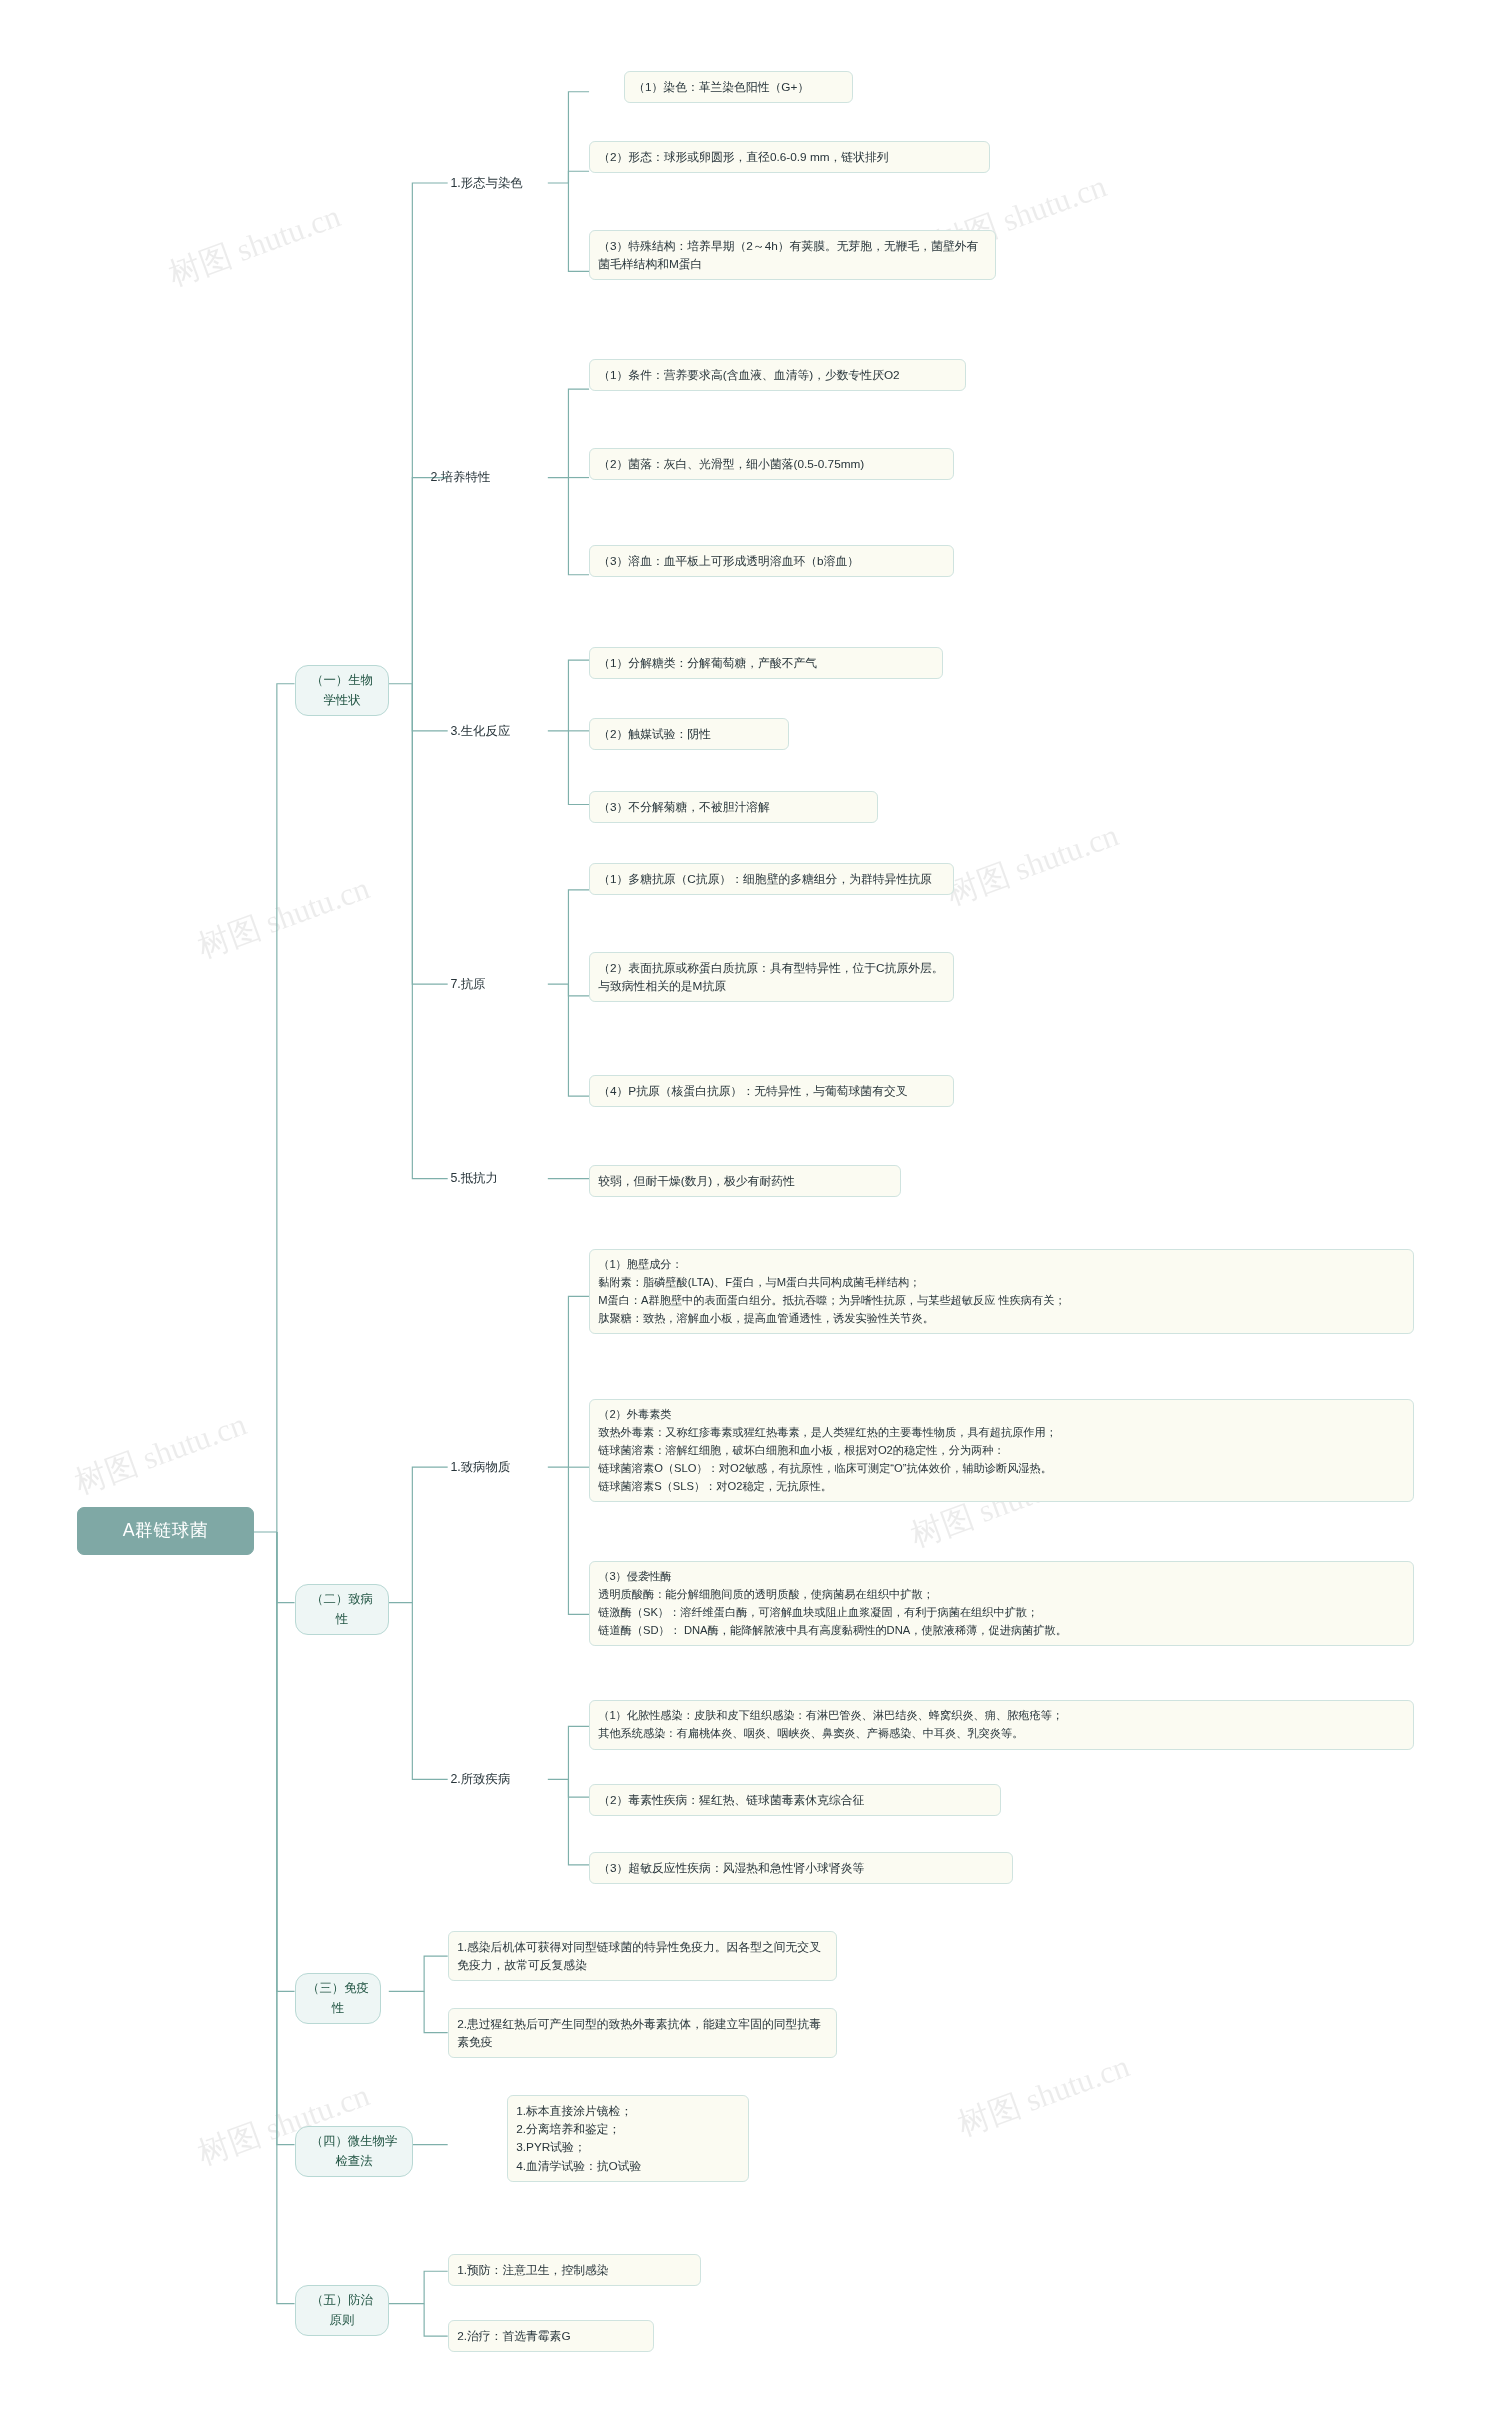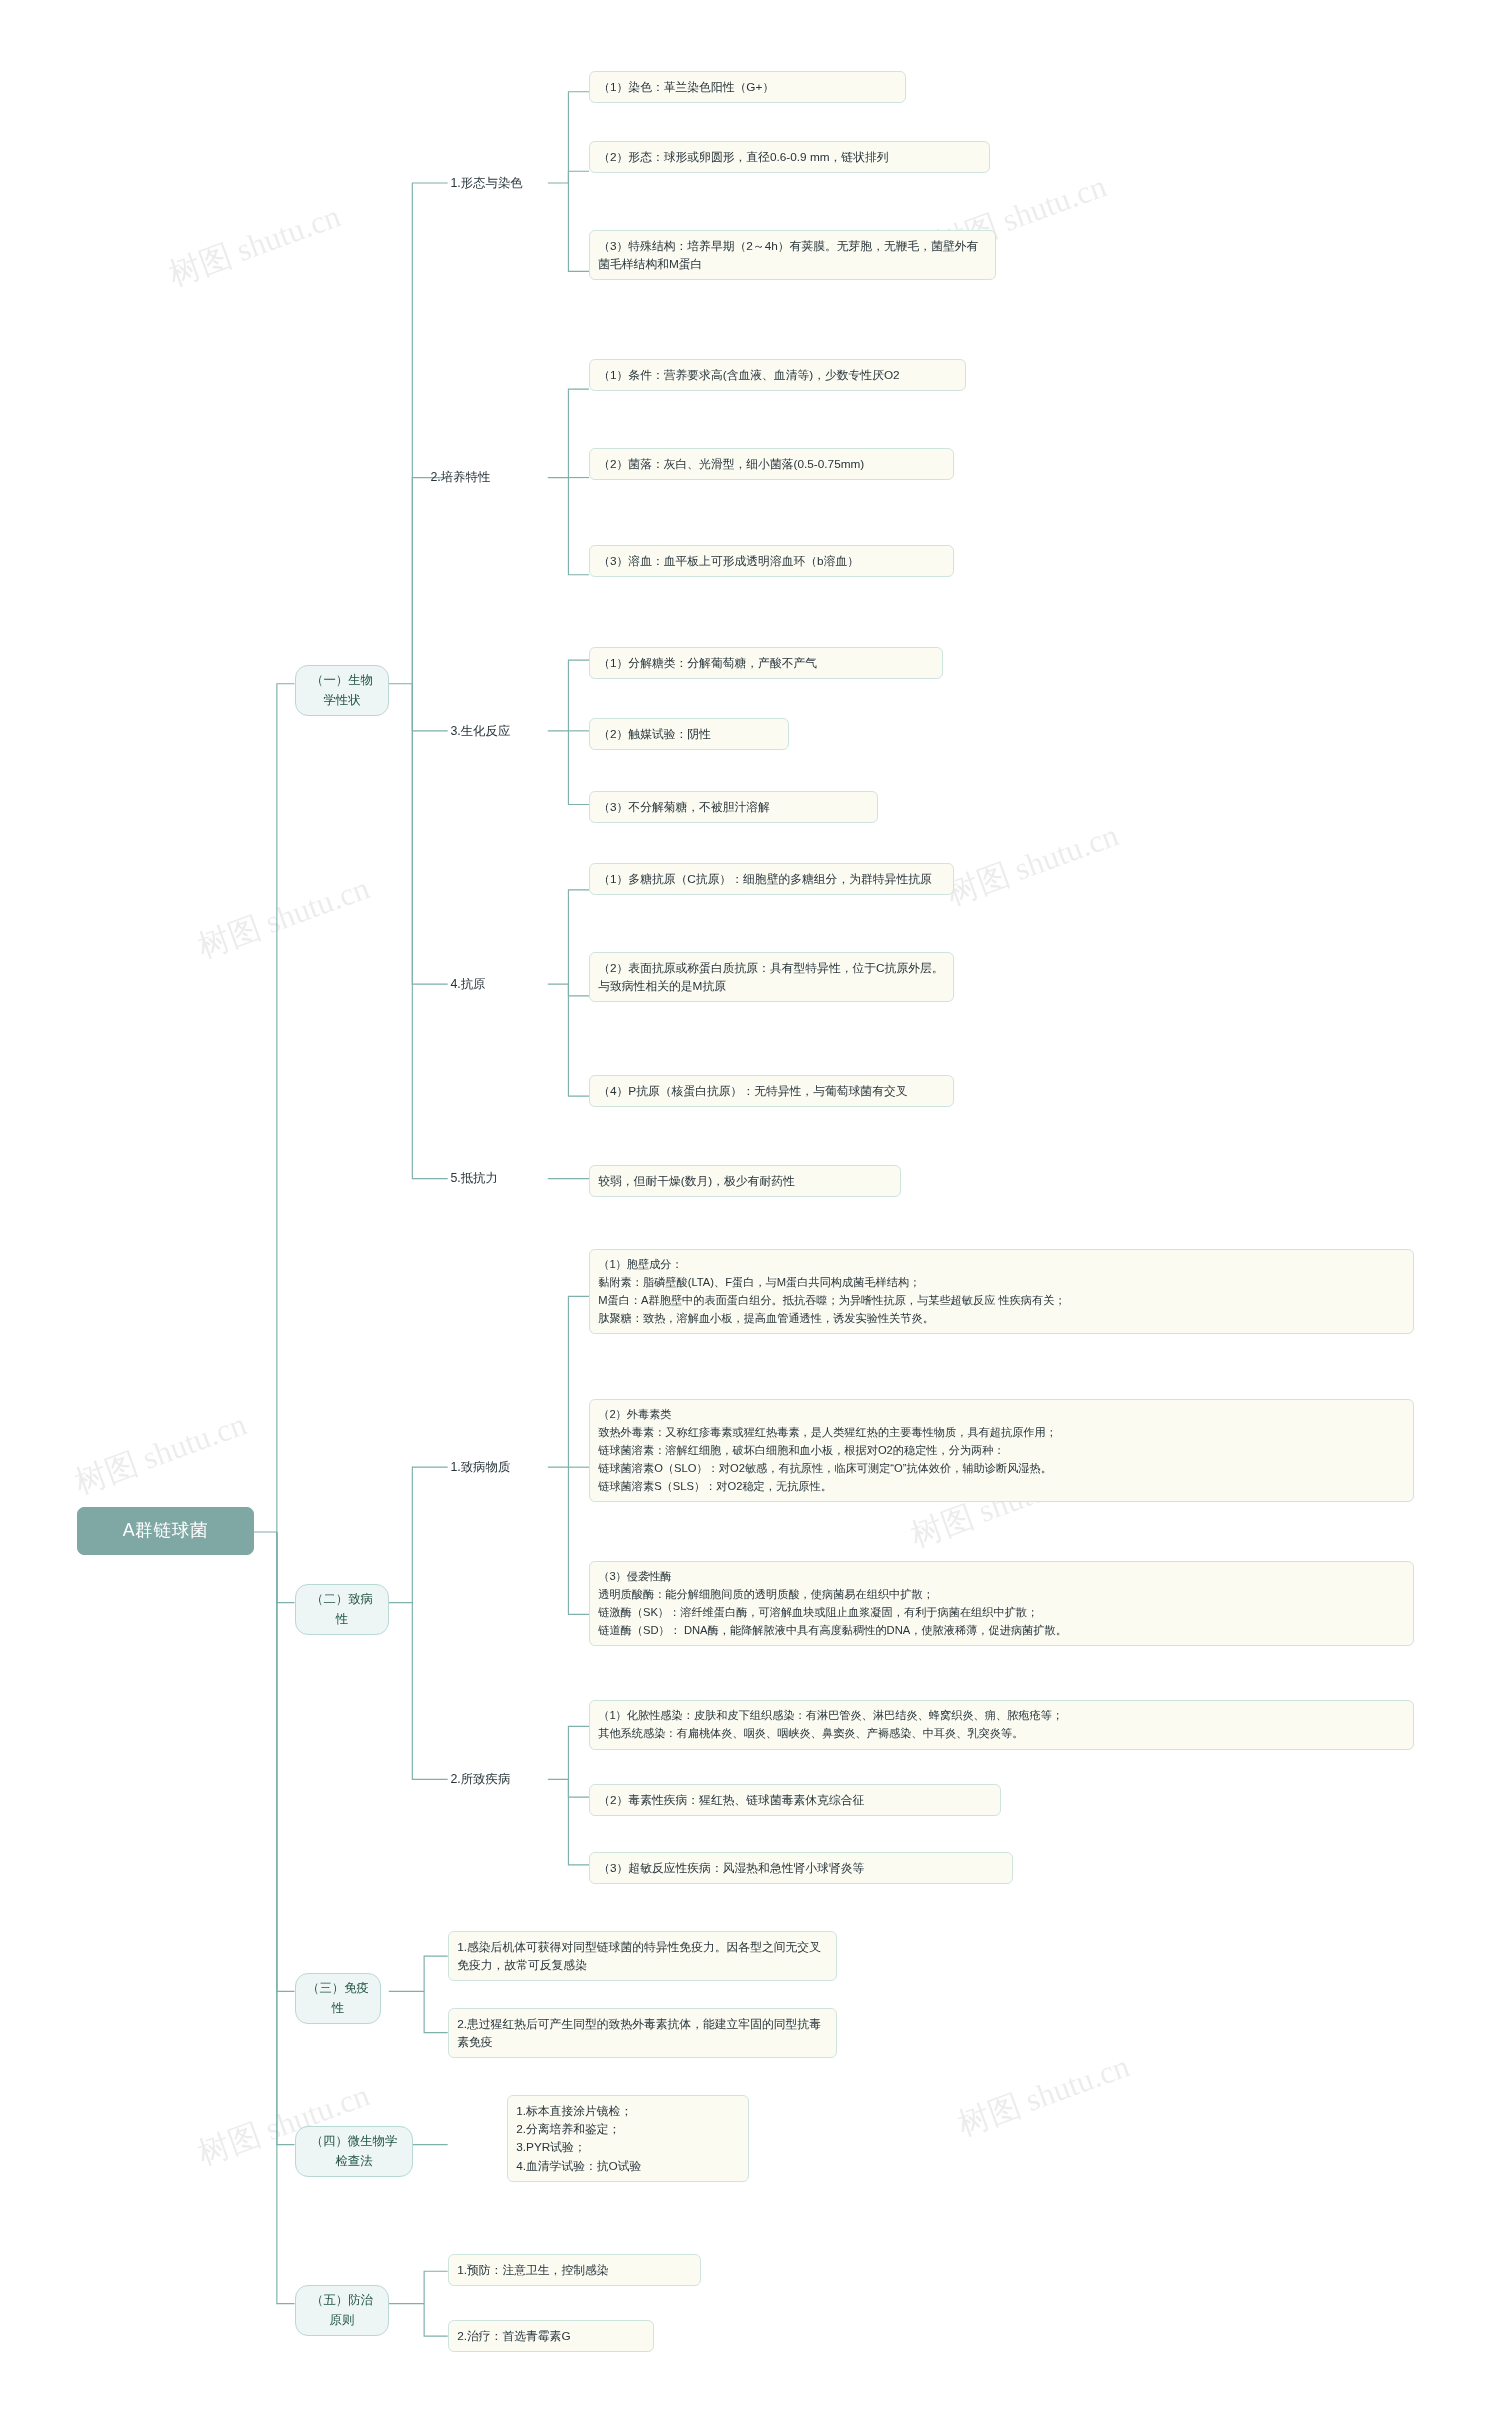--- a/index.html
+++ b/index.html
@@ -145,24 +145,24 @@
 
   <div class="node lvl1" style="left:295px;top:665px;width:94px;">（一）生物学性状</div>
   <div class="node lvl1" style="left:295px;top:1584px;width:94px;">（二）致病性</div>
   <div class="node lvl1" style="left:295px;top:1973px;width:86px;">（三）免疫性</div>
   <div class="node lvl1" style="left:295px;top:2126px;width:118px;">（四）微生物学检查法</div>
   <div class="node lvl1" style="left:295px;top:2285px;width:94px;">（五）防治原则</div>
 
   <div class="node lvl2" style="left:448px;top:170px;width:100px;">1.形态与染色</div>
   <div class="node lvl2" style="left:428px;top:464px;width:100px;">2.培养特性</div>
   <div class="node lvl2" style="left:448px;top:718px;width:100px;">3.生化反应</div>
-  <div class="node lvl2" style="left:448px;top:971px;width:100px;">4.抗原</div>
+  <div class="node lvl2" style="left:448px;top:971px;width:100px;">7.抗原</div>
   <div class="node lvl2" style="left:448px;top:1165px;width:100px;">5.抵抗力</div>
 
-  <div class="node leaf" style="left:589px;top:71px;width:317px;">（1）染色：革兰染色阳性（G+）</div>
+  <div class="node leaf" style="left:624px;top:71px;width:229px;">（1）染色：革兰染色阳性（G+）</div>
   <div class="node leaf" style="left:589px;top:141px;width:401px;">（2）形态：球形或卵圆形，直径0.6-0.9 mm，链状排列</div>
   <div class="node leaf" style="left:589px;top:230px;width:407px;">（3）特殊结构：培养早期（2～4h）有荚膜。无芽胞，无鞭毛，菌壁外有菌毛样结构和M蛋白</div>
 
   <div class="node leaf" style="left:589px;top:359px;width:377px;">（1）条件：营养要求高(含血液、血清等)，少数专性厌O2</div>
   <div class="node leaf" style="left:589px;top:448px;width:365px;">（2）菌落：灰白、光滑型，细小菌落(0.5-0.75mm)</div>
   <div class="node leaf" style="left:589px;top:545px;width:365px;">（3）溶血：血平板上可形成透明溶血环（b溶血）</div>
 
   <div class="node leaf" style="left:589px;top:647px;width:354px;">（1）分解糖类：分解葡萄糖，产酸不产气</div>
   <div class="node leaf" style="left:589px;top:718px;width:200px;">（2）触媒试验：阴性</div>
   <div class="node leaf" style="left:589px;top:791px;width:289px;">（3）不分解菊糖，不被胆汁溶解</div>

